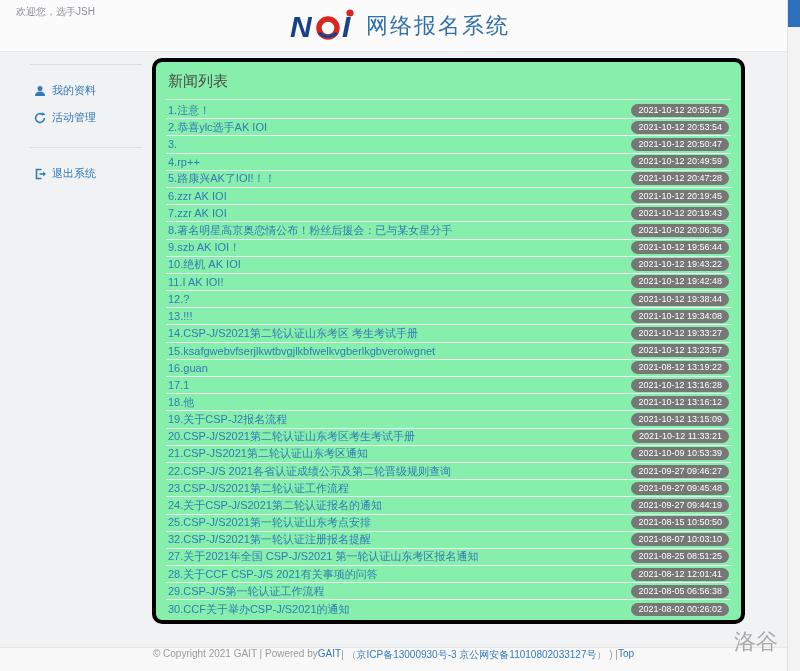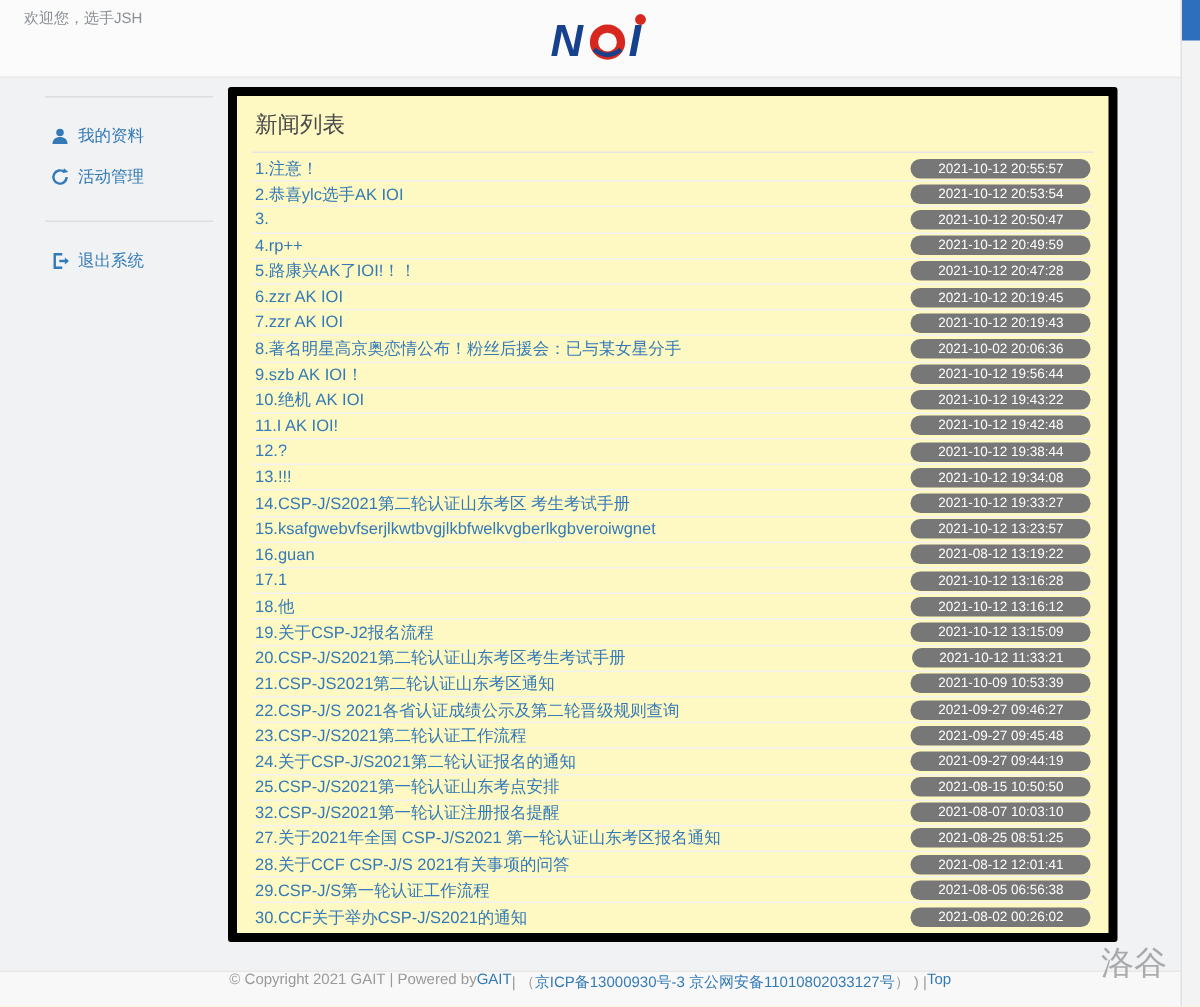--- a/index.html
+++ b/index.html
@@ -29,23 +29,23 @@
   aside { width: 112px; padding-top: 6px; flex: none; }
   .side-group { border-top: 1px solid #ddd; padding-top: 12px; }
   .side-group.second { margin-top: 16px; }
   .side-item {
     display: flex; align-items: center; gap: 6px;
     padding: 6px 4px; font-size: 11px; color: #337ab7; cursor: pointer;
   }
   .side-item svg { flex: none; }
   main { flex: 1; margin-left: 10px; }
   .panel {
-    background: #fef9c3;
-    border: 6px solid #000000;
-    border-radius: 2px;
+    background: #86efac;
+    border: 4px solid #000000;
+    border-radius: 10px;
     padding: 8px 10px 2px 10px;
   }
   .panel-title {
     font-size: 15px; font-weight: 400; color: #4a4a4a;
     padding: 2px 2px 8px 2px;
     border-bottom: 1px solid #e5e5e5;
     margin-bottom: 2px;
   }
   .news-row {
     display: flex; align-items: center; justify-content: space-between;
@@ -55,21 +55,21 @@
   }
   .news-row:last-child { border-bottom: none; }
   .news-link {
     color: #337ab7; text-decoration: none; font-size: 11px;
     white-space: nowrap; overflow: hidden; text-overflow: ellipsis;
     max-width: 440px;
   }
   .badge {
     background: #777; color: #fff;
     font-size: 9px; line-height: 11px;
-    padding: 1px 18px; border-radius: 9px;
+    padding: 1px 7px; border-radius: 9px;
     white-space: nowrap; flex: none;
   }
   footer {
     position: absolute; left: 0; right: 13px; bottom: 0; height: 24px;
     background: #f8f8f8; border-top: 1px solid #e7e7e7;
     display: flex; align-items: flex-start; justify-content: center;
     font-size: 10px; color: #9a9a9a;
   }
   footer a { color: #337ab7; text-decoration: none; }
   .watermark {
@@ -91,20 +91,21 @@
 <div class="topbar">欢迎您，选手JSH</div>
 
 <header>
   <svg class="logo-svg" width="66" height="40" viewBox="0 0 66 40">
     <text x="0" y="31" font-family="Liberation Sans, sans-serif" font-style="italic" font-weight="bold" font-size="30" fill="#16418c">N</text>
     <circle cx="38" cy="22" r="9" fill="none" stroke="#d6281e" stroke-width="5.5"></circle>
     <path d="M29 27 q9 7 18 0" fill="none" stroke="#16418c" stroke-width="3"></path>
     <text x="52" y="31" font-family="Liberation Sans, sans-serif" font-style="italic" font-weight="bold" font-size="30" fill="#16418c">I</text>
     <circle cx="60" cy="7" r="3.6" fill="#d6281e"></circle>
   </svg>
+  <div class="site-title">网络报名系统</div>
 </header>
 
 <div class="content">
   <aside>
     <div class="side-group">
       <div class="side-item">
         <svg width="12" height="12" viewBox="0 0 12 12">
           <circle cx="6" cy="3.4" r="2.5" fill="#337ab7"></circle>
           <path d="M1 11 c0-3 2.2-4.6 5-4.6 s5 1.6 5 4.6 z" fill="#337ab7"></path>
         </svg>

